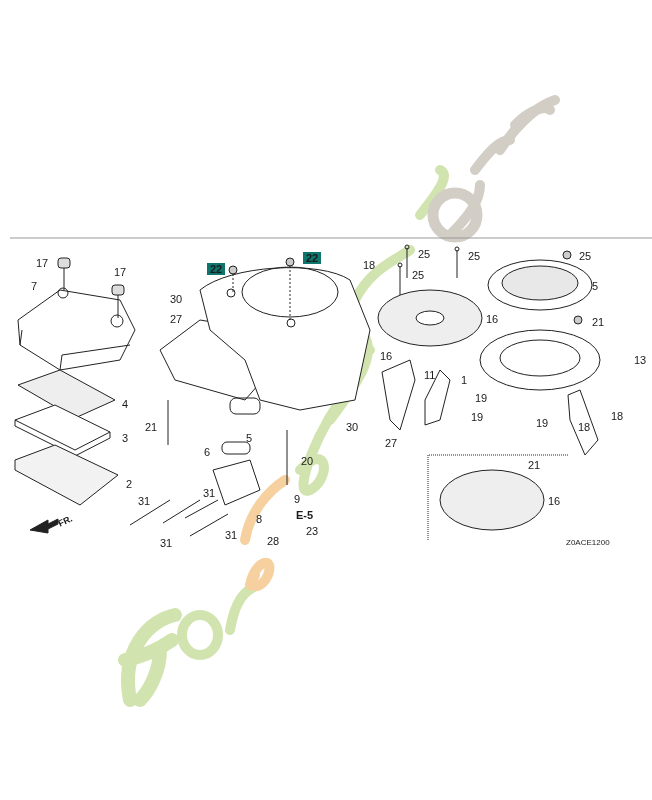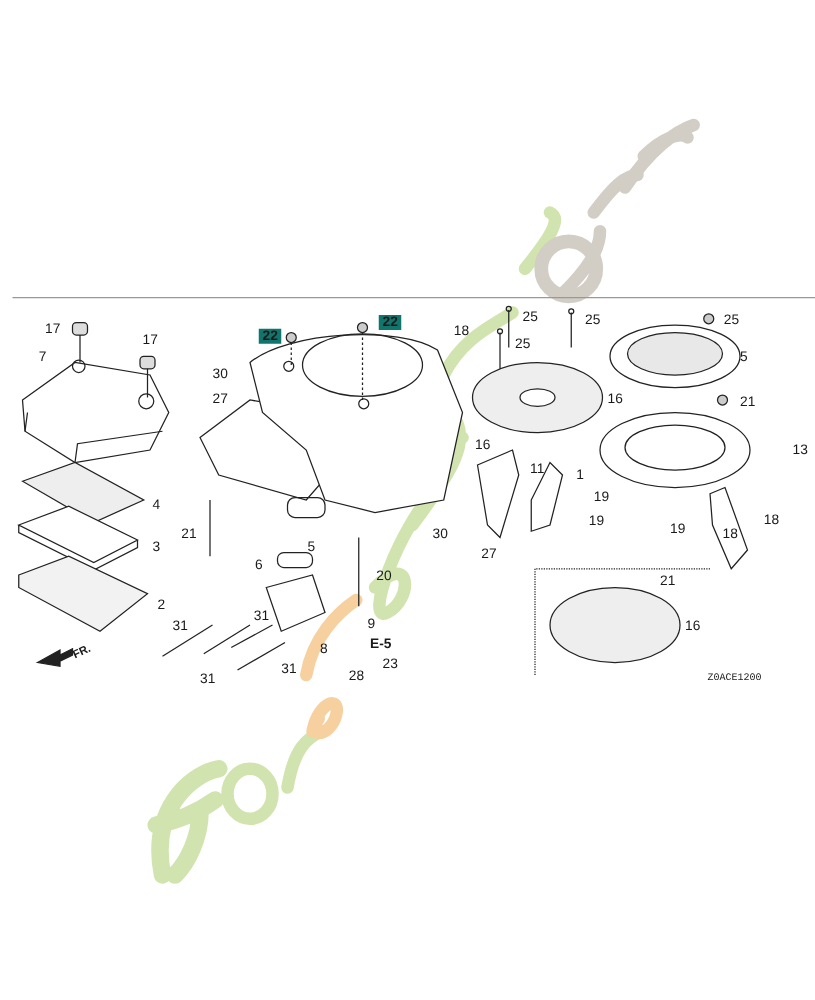--- a/index.html
+++ b/index.html
@@ -1,21 +1,21 @@
 <!DOCTYPE html>
 <html><head>
 <meta charset="utf-8">
 <style>
   html, body { margin:0; padding:0; background:#ffffff; }
   body { width:652px; height:800px; position:relative; overflow:hidden; font-family:"Liberation Sans", sans-serif; }
   #diagram { position:absolute; left:0; top:0; width:652px; height:800px; }
   .lbl { position:absolute; font-family:"Liberation Sans", sans-serif; font-size:11px; color:#1a1a1a; line-height:12px; white-space:nowrap; }
   .hl { background:#0f766e; padding:0 3px; font-weight:bold; }
   .bold { font-weight:bold; }
-  .code { font-size:8px; letter-spacing:0;font-family:Liberation Mono, monospace; }
+  .code { font-size:8px; letter-spacing:0; }
 </style>
 </head>
 <body>
 
 <svg id="diagram" viewBox="0 0 652 800" xmlns="http://www.w3.org/2000/svg">
 
   <g opacity="0.85">
     <path d="M130 700 C 120 650, 150 620, 175 615 M125 660 C150 655 165 645 172 640 M140 700 C 150 690 160 670 160 650" stroke="#c9dfa0" stroke-width="14" fill="none" stroke-linecap="round"></path>
     <ellipse cx="200" cy="635" rx="18" ry="20" fill="none" stroke="#c9dfa0" stroke-width="10"></ellipse>
     <path d="M230 630 C 235 600, 245 590, 258 585" stroke="#c9dfa0" stroke-width="10" fill="none" stroke-linecap="round"></path>
@@ -154,21 +154,21 @@
 <div class="lbl" style="left:145px;top:421px">21</div>
 <div class="lbl" style="left:246px;top:432px">5</div>
 <div class="lbl" style="left:346px;top:421px">30</div>
 <div class="lbl" style="left:385px;top:437px">27</div>
 <div class="lbl" style="left:204px;top:446px">6</div>
 <div class="lbl" style="left:301px;top:455px">20</div>
 <div class="lbl" style="left:294px;top:493px">9</div>
 <div class="lbl bold" style="left:296px;top:509px">E-5</div>
 <div class="lbl" style="left:256px;top:513px">8</div>
 <div class="lbl" style="left:306px;top:525px">23</div>
-<div class="lbl" style="left:279px;top:535px">28</div>
+<div class="lbl" style="left:267px;top:535px">28</div>
 <div class="lbl" style="left:138px;top:495px">31</div>
 <div class="lbl" style="left:203px;top:487px">31</div>
 <div class="lbl" style="left:160px;top:537px">31</div>
 <div class="lbl" style="left:225px;top:529px">31</div>
 <div class="lbl" style="left:528px;top:459px">21</div>
 <div class="lbl" style="left:548px;top:495px">16</div>
 <div class="lbl bold" style="left:58px;top:515px;font-size:9px;transform:rotate(-25deg)">FR.</div>
 <div class="lbl code" style="left:566px;top:537px">Z0ACE1200</div>
 
 </body></html>

